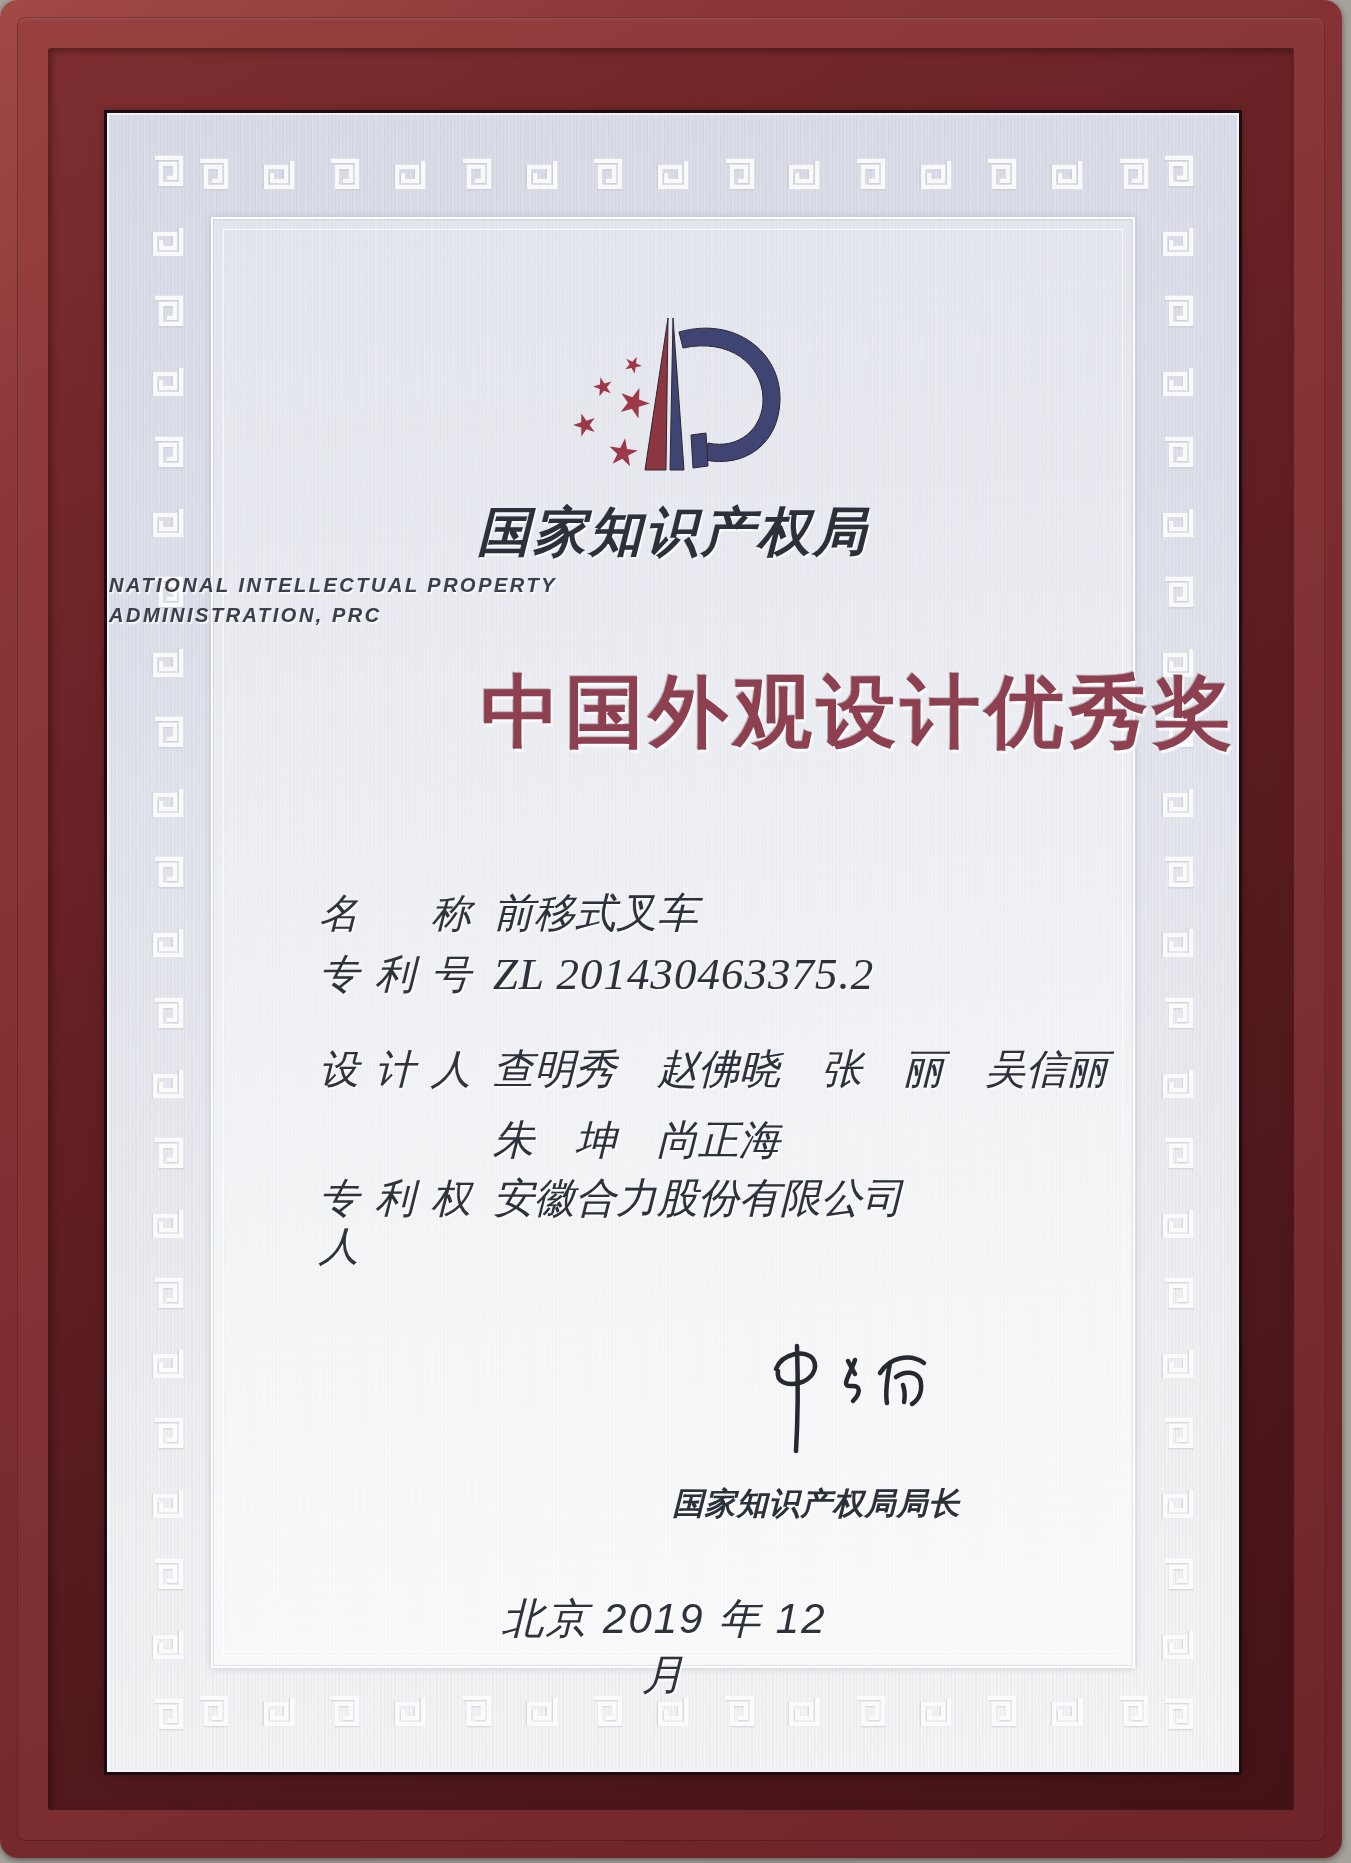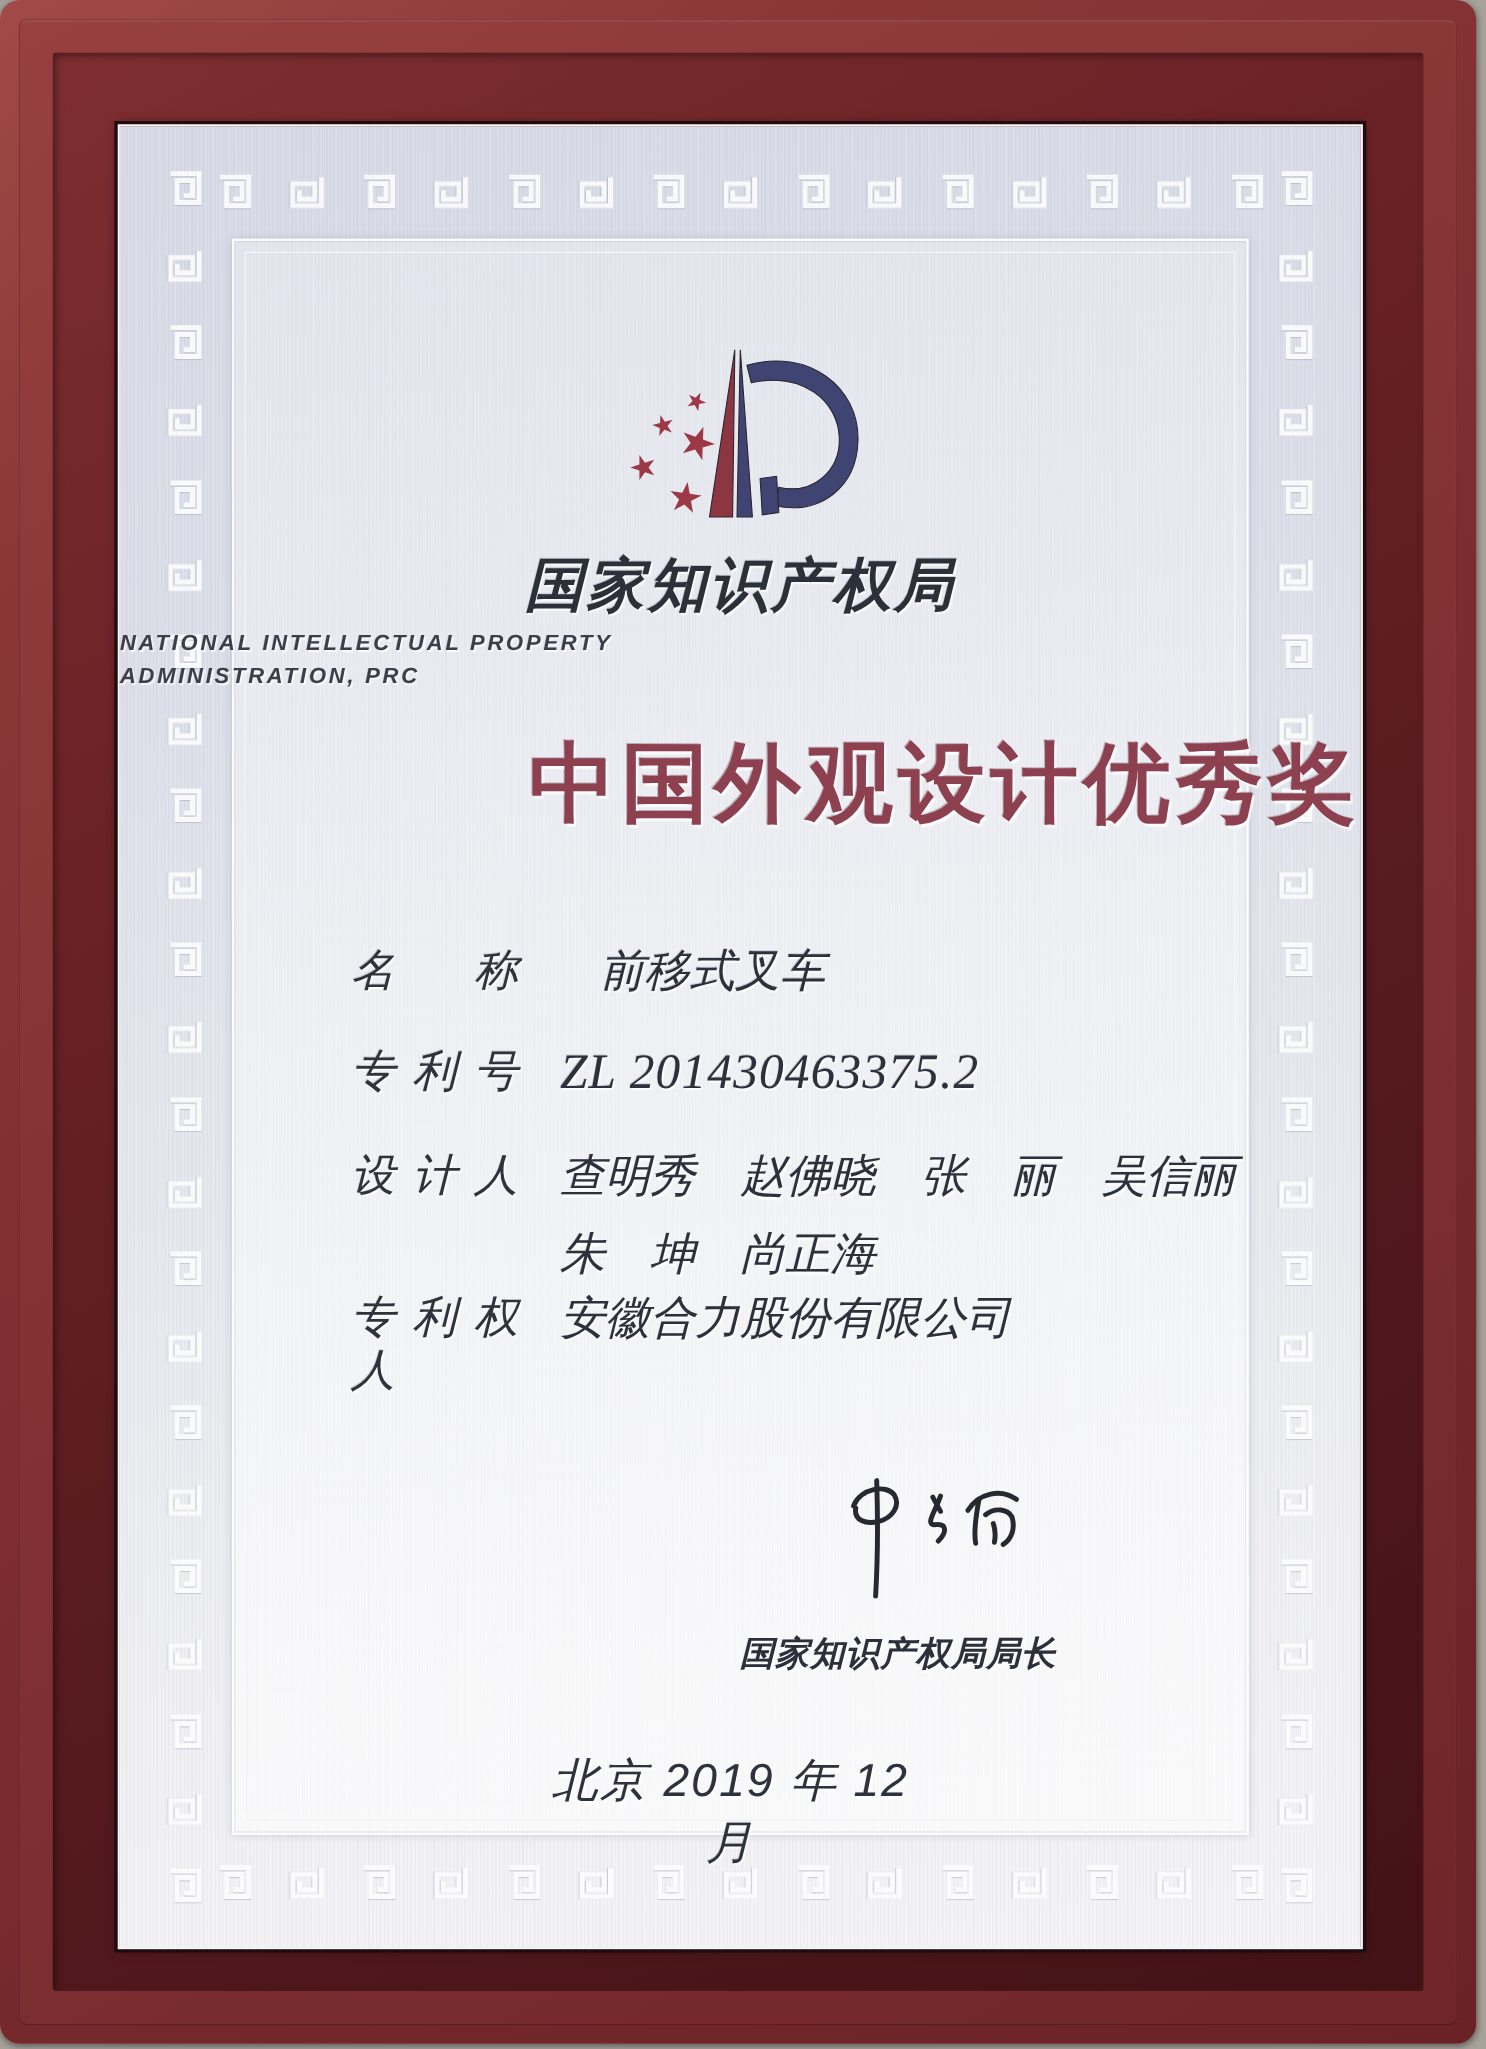--- a/index.html
+++ b/index.html
@@ -79,22 +79,22 @@
     font-size:79px;font-weight:bold;letter-spacing:5px;color:#8d4150;
     text-shadow:2px 2.5px 1.5px rgba(255,255,255,.8), -1px -1px 0 rgba(80,25,35,.30);
     font-family:Liberation Mono, monospace;
   }
 
   .field-row{position:absolute;left:210px;display:flex;align-items:flex-start;color:#2f333c;}
   .field-label{
     flex:0 0 152px;width:152px;font-size:40px;color:#2f333c;
     text-align:justify;text-align-last:justify;line-height:48px;
   }
-  .field-value{margin-left:38px;font-size:41px;line-height:48px;color:#2c313b;}
-  .row-name{top:743px;gap:36px;}
+  .field-value{margin-left:22px;font-size:41px;line-height:48px;color:#2c313b;}
+  .row-name{top:774px;}
   .row-patent{top:835px;}
   .row-designers{top:930px;}
   .row-designers .field-value{line-height:71px;margin-top:-11px;}
   .row-patentee{top:1059px;}
   .patent-no{font-family:"Liberation Serif","DejaVu Serif",serif;font-size:45px;letter-spacing:1px;}
 
   .signature{position:absolute;left:645px;top:1222px;width:185px;height:125px;}
   .signer-title{
     position:absolute;left:555px;top:1368px;width:305px;text-align:center;
     font-size:31px;font-weight:bold;letter-spacing:1px;color:#2c303a;

